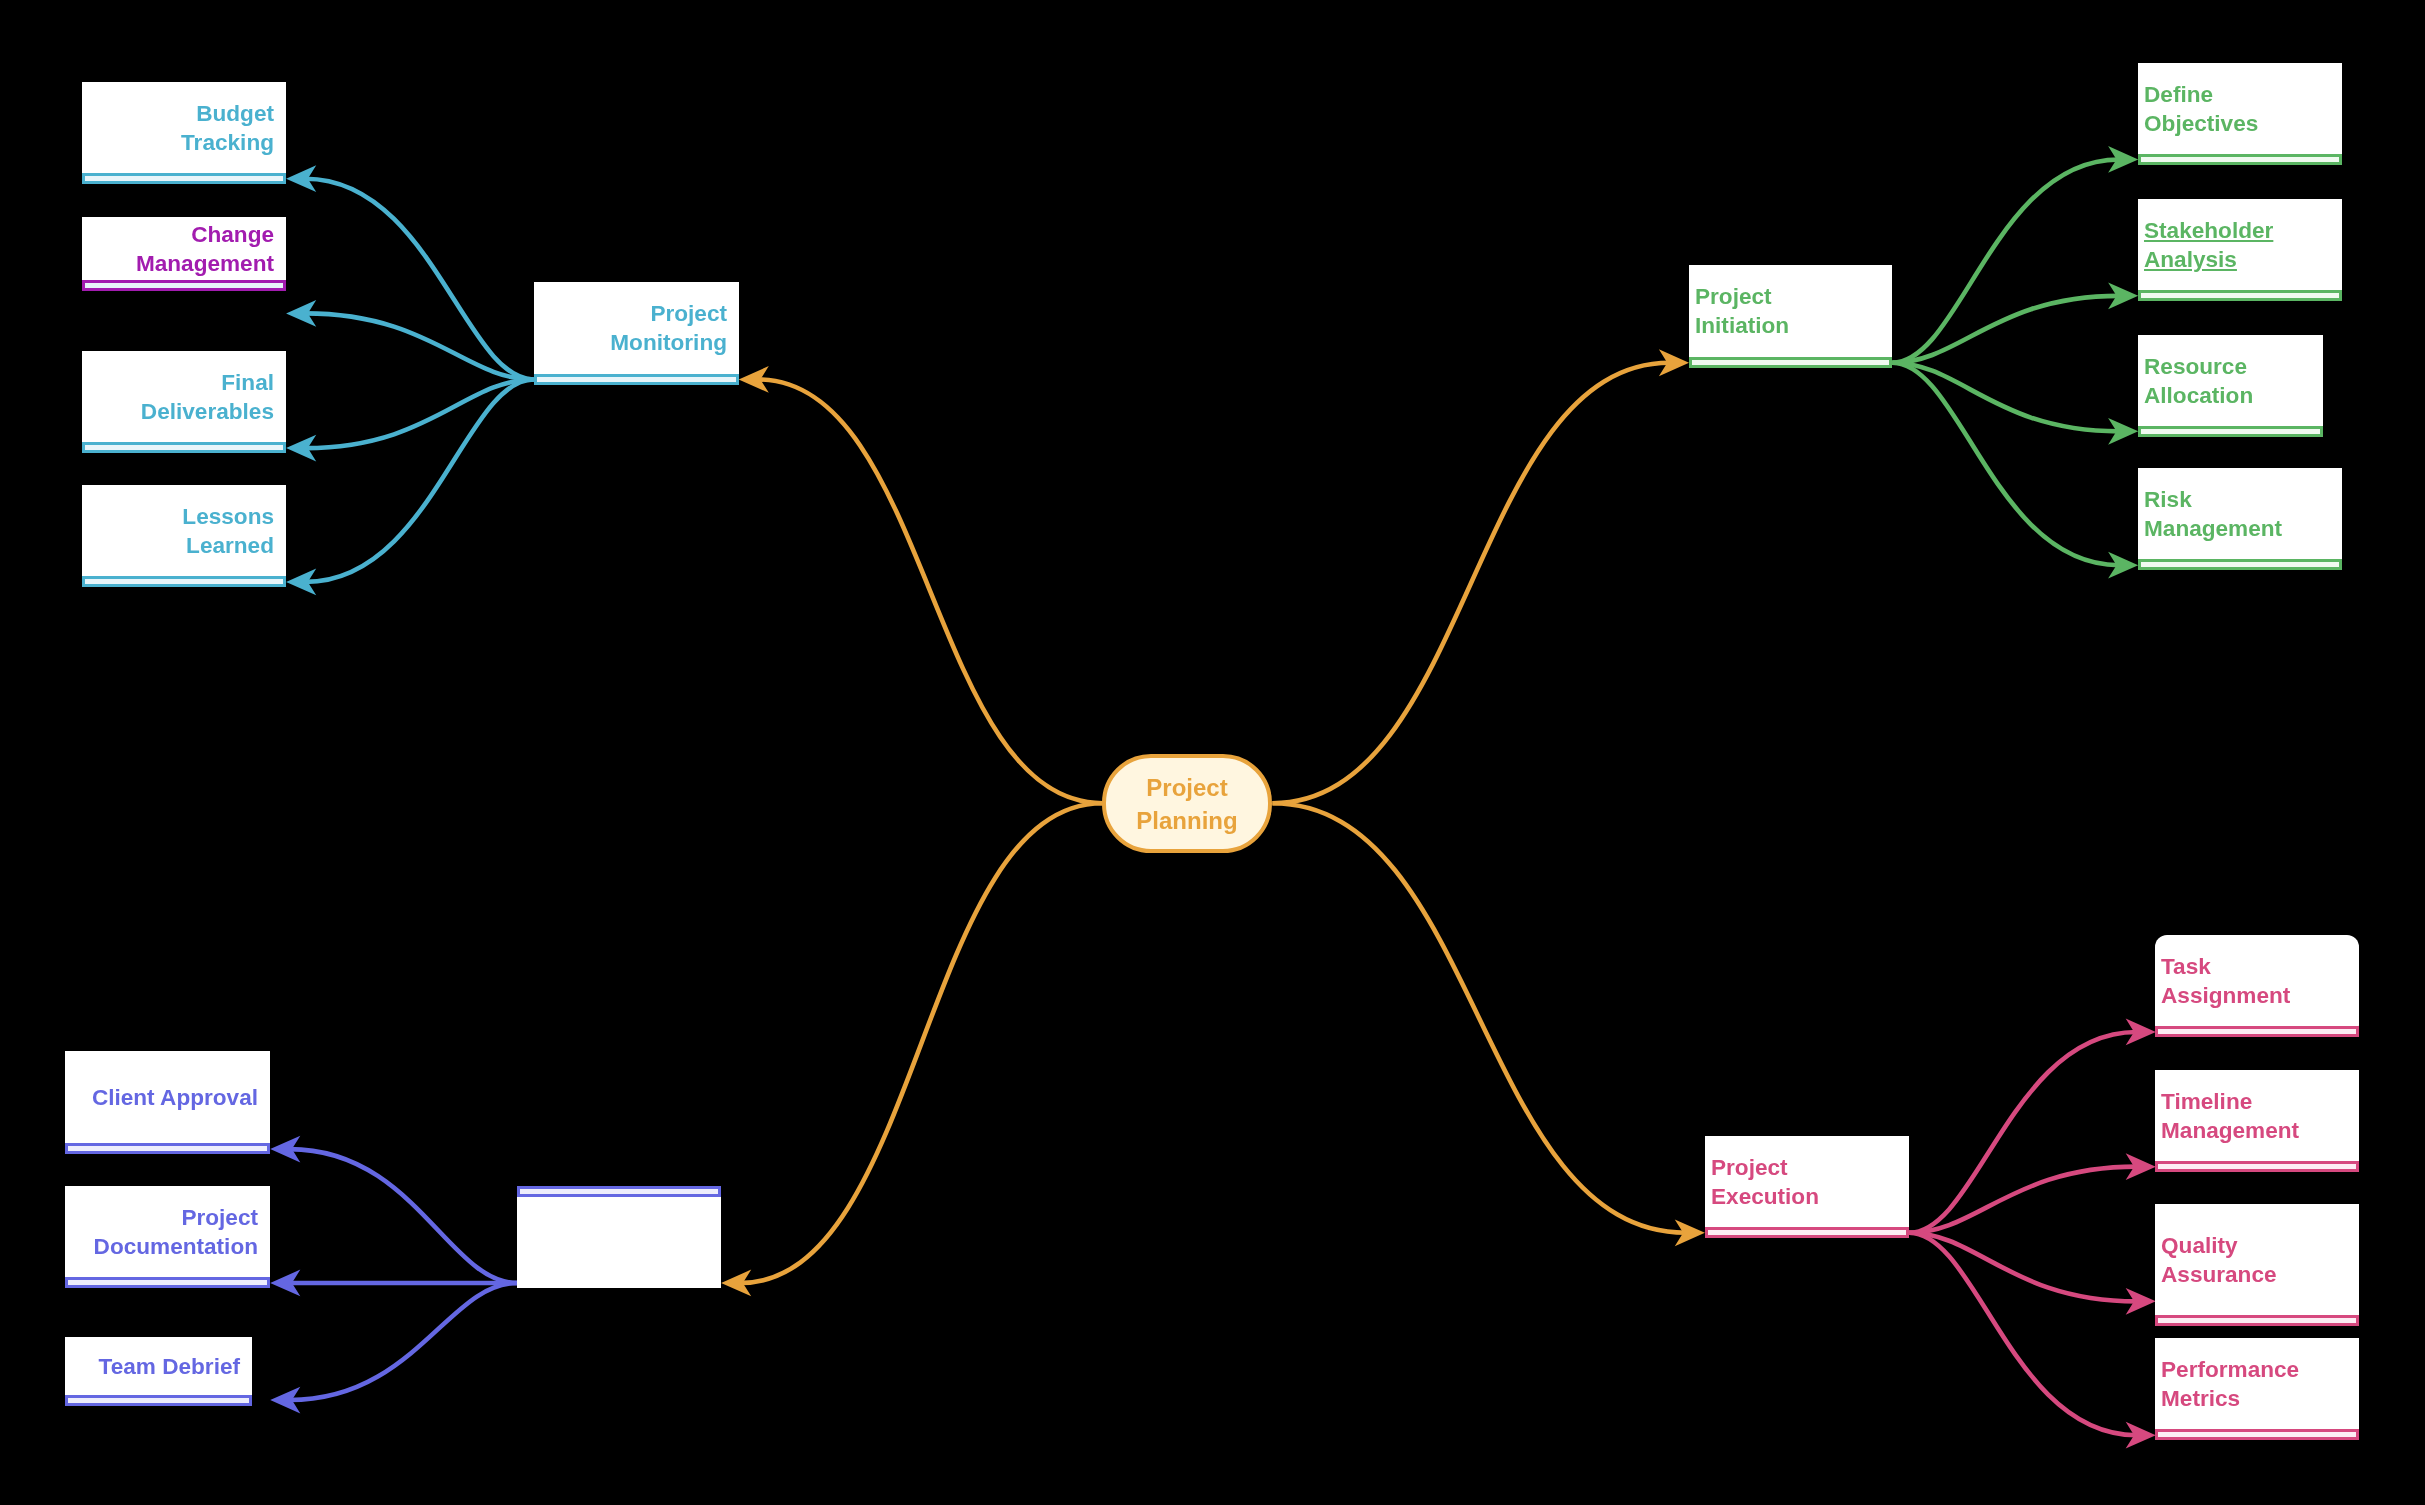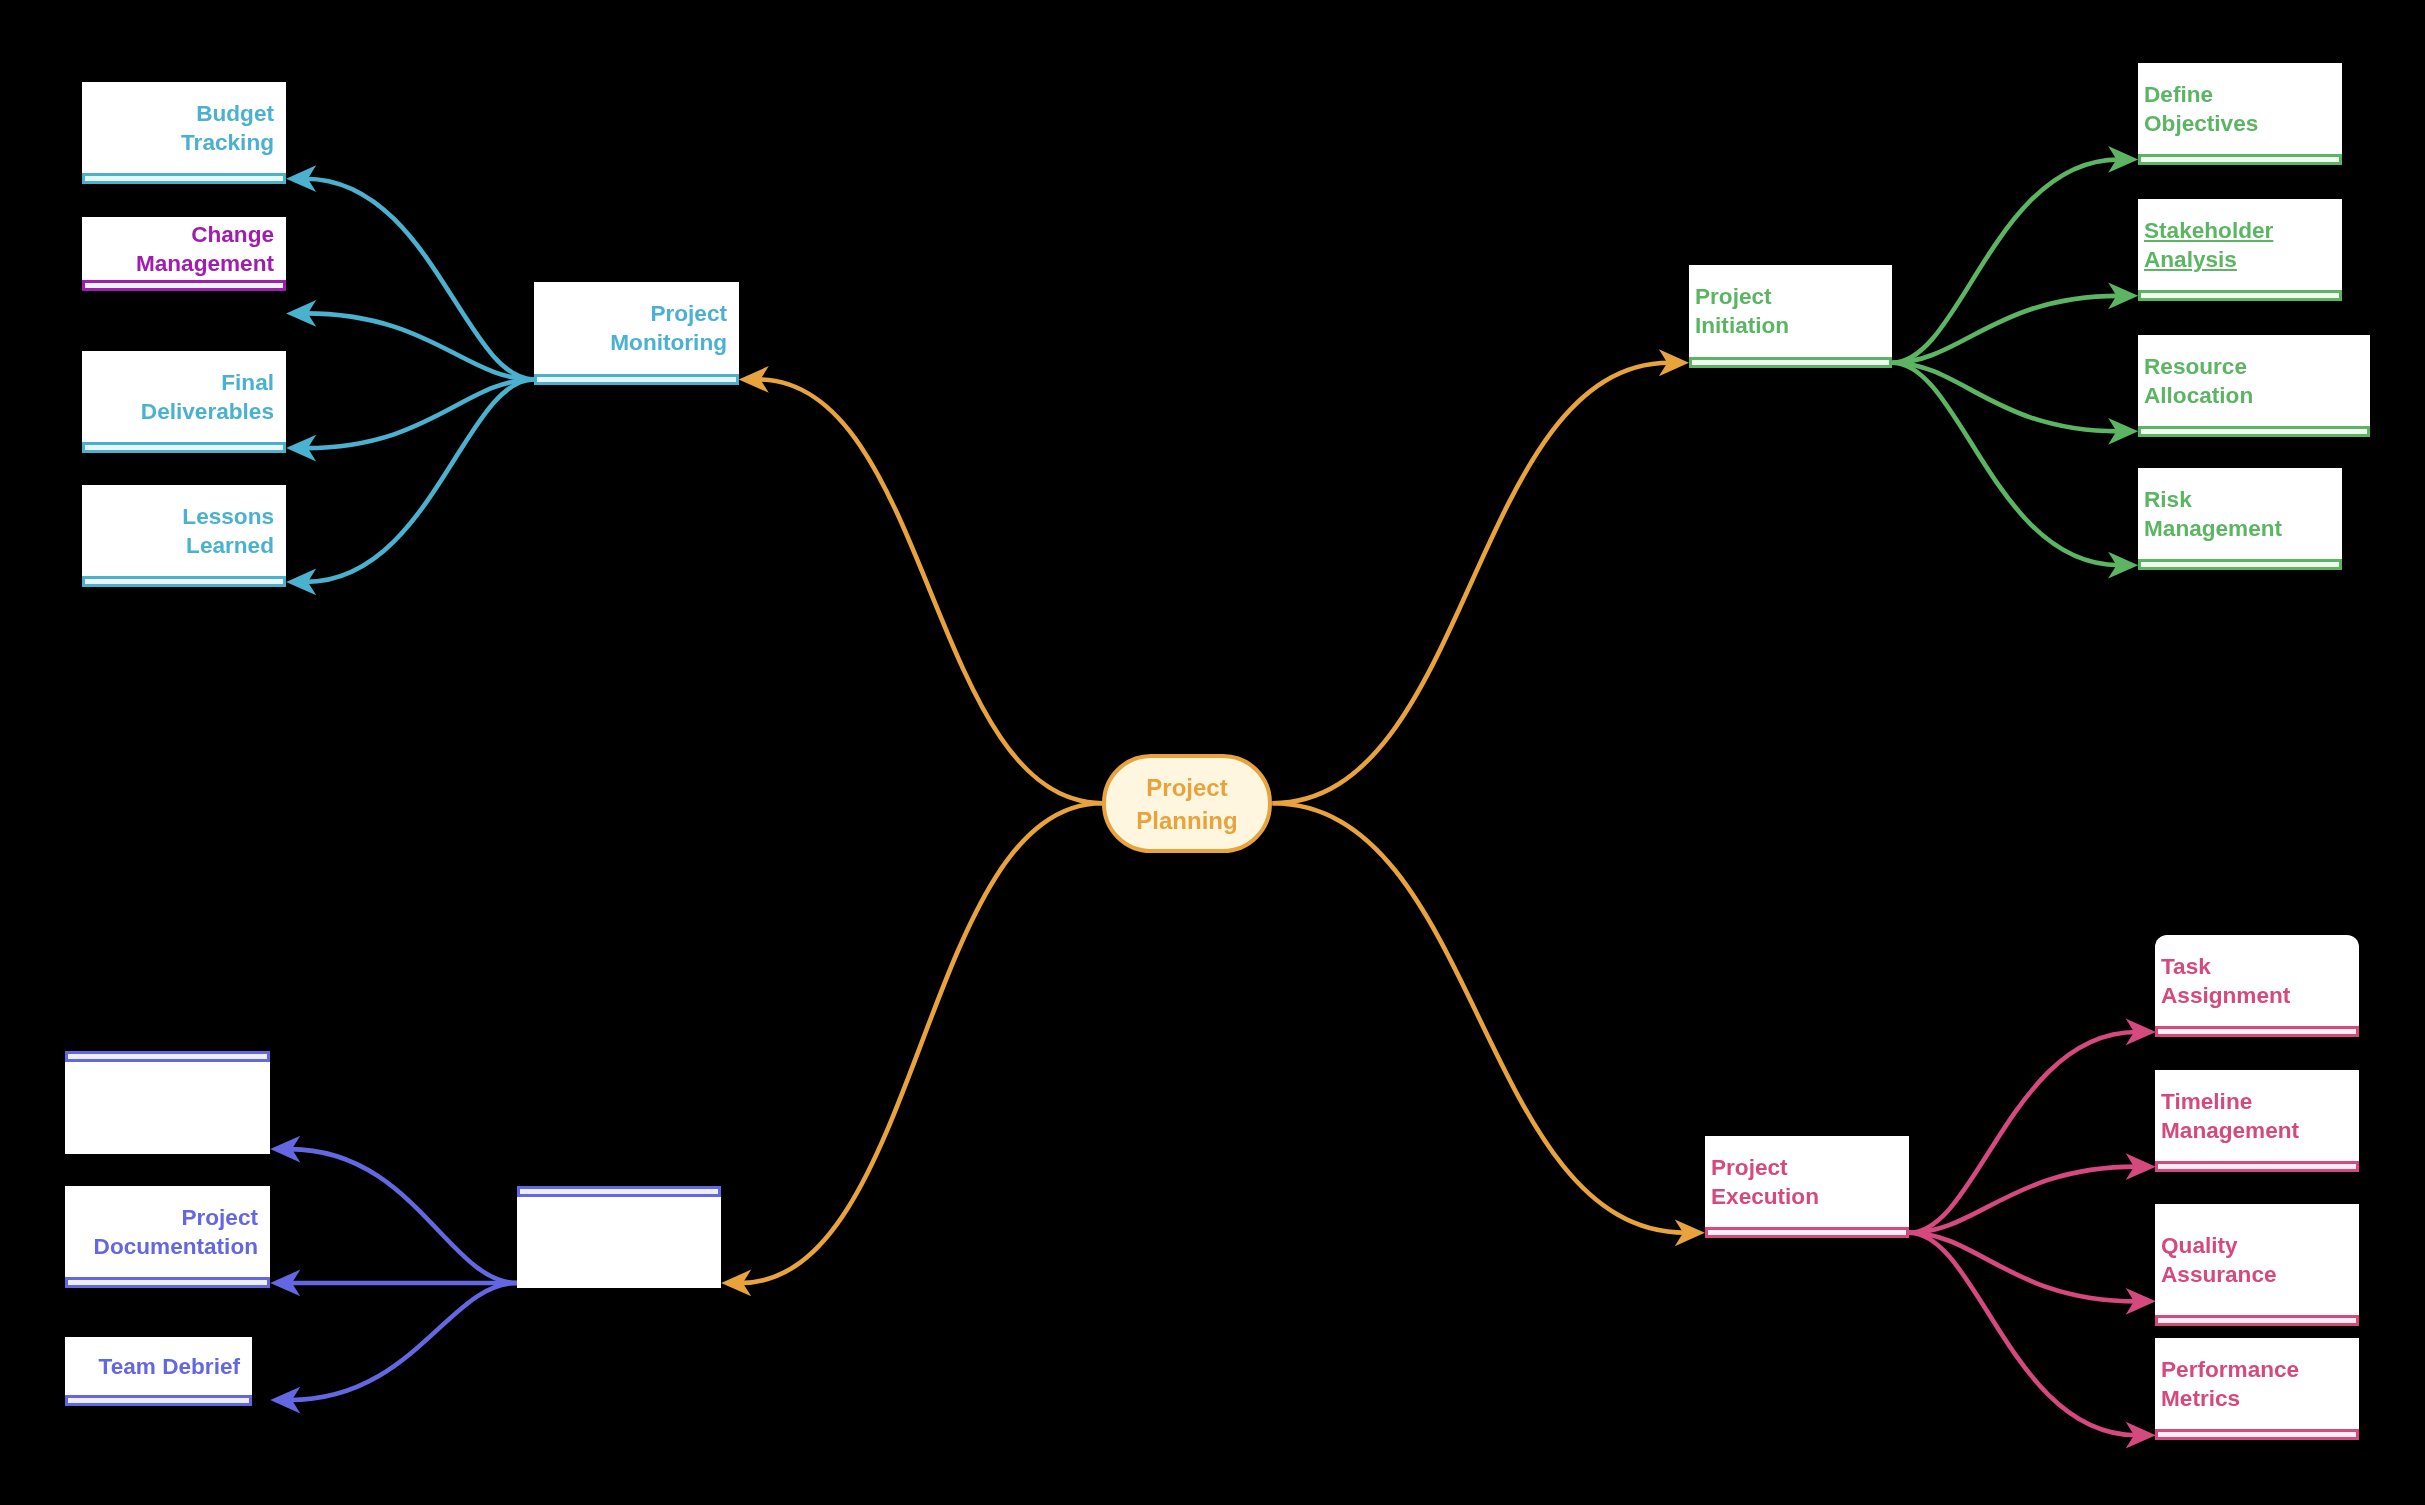--- a/index.html
+++ b/index.html
@@ -82,21 +82,21 @@
         </div>
         <div class="bar" style="background: rgb(240, 250, 240);"></div>
       </div>
       <div class="node" style="left: 2138px; top: 199px; width: 204px; height: 102px; color: rgb(91, 181, 99); text-decoration: underline;">
         <div class="content left">
           <div class="line">Stakeholder</div>
           <div class="line">Analysis</div>
         </div>
         <div class="bar" style="background: rgb(240, 250, 240);"></div>
       </div>
-      <div class="node" style="left: 2138px; top: 335px; width: 232px; height: 102px; color: rgb(91, 181, 99);">
+      <div class="node" style="left: 2138px; top: 335px; width: 185px; height: 102px; color: rgb(91, 181, 99);">
         <div class="content left">
           <div class="line">Resource</div>
           <div class="line">Allocation</div>
         </div>
         <div class="bar" style="background: rgb(240, 250, 240);"></div>
       </div>
       <div class="node" style="left: 2138px; top: 468px; width: 204px; height: 102px; color: rgb(91, 181, 99);">
         <div class="content left">
           <div class="line">Risk</div>
           <div class="line">Management</div>
@@ -170,20 +170,23 @@
         <div class="content right">
           <div class="line">Lessons</div>
           <div class="line">Learned</div>
         </div>
         <div class="bar" style="background: rgb(232, 245, 250);"></div>
       </div>
       <div class="node" style="left: 517px; top: 1186px; width: 204px; height: 102px; color: rgb(100, 103, 226);">
         <div class="bar" style="background: rgb(237, 237, 252);"></div>
       </div>
       <div class="node" style="left: 65px; top: 1051px; width: 205px; height: 103px; color: rgb(100, 103, 226);">
+        <div class="content right">
+          <div class="line">Client Approval</div>
+        </div>
         <div class="bar" style="background: rgb(237, 237, 252);"></div>
       </div>
       <div class="node" style="left: 65px; top: 1186px; width: 205px; height: 102px; color: rgb(100, 103, 226);">
         <div class="content right">
           <div class="line">Project</div>
           <div class="line">Documentation</div>
         </div>
         <div class="bar" style="background: rgb(237, 237, 252);"></div>
       </div>
       <div class="node" style="left: 65px; top: 1337px; width: 187px; height: 69px; color: rgb(100, 103, 226);">

